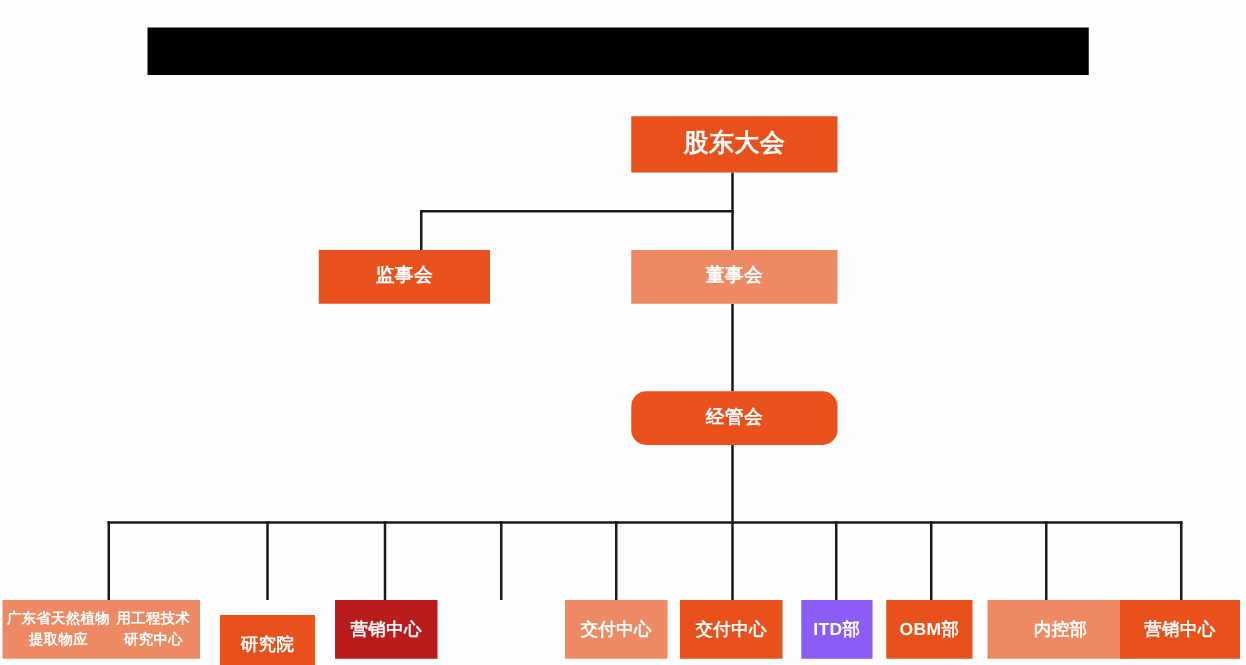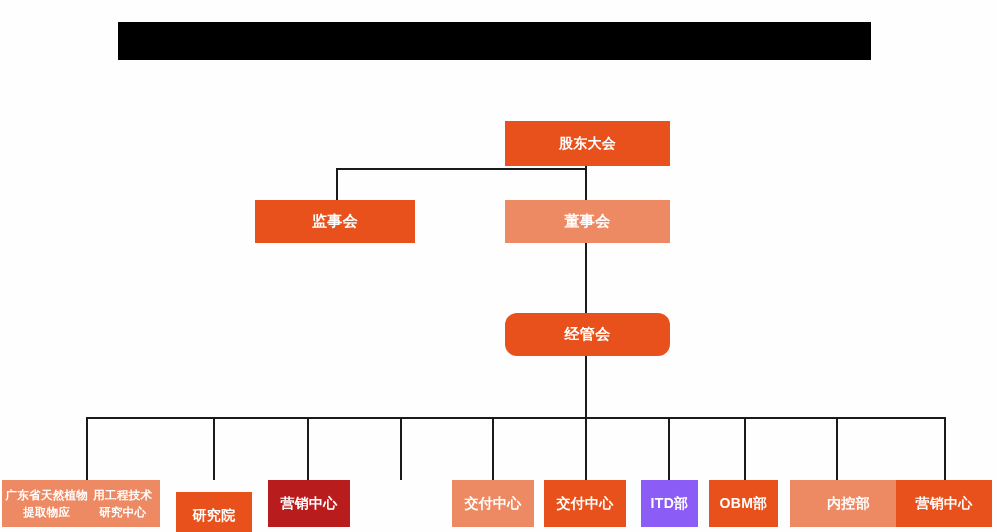--- a/index.html
+++ b/index.html
@@ -28,21 +28,21 @@
     align-items: center;
     justify-content: center;
     text-align: center;
     color: #ffffff;
     font-weight: bold;
     line-height: 1.25;
     letter-spacing: 0.3px;
     padding: 2px 3px;
     user-select: none;
   }
-  .node.lvl-top  { font-size: 14px; margin-top: 28px; }
+  .node.lvl-top  { font-size: 20px; }
   .node.lvl-mid  { font-size: 15px; }
   .node.lvl-leaf { font-size: 14px; }
   .node.small-text { font-size: 11.5px; font-weight: bold; line-height: 1.4; }
   .connector {
     position: absolute;
     background: #1a1a1a;
   }
   .connector.v { width: 2px; }
   .connector.h { height: 2px; }
 </style>
@@ -70,21 +70,21 @@
   <div class="connector v" style="left:307px; top:417px; height:63px;"></div>
   <div class="connector v" style="left:400px; top:417px; height:63px;"></div>
   <div class="connector v" style="left:492px; top:417px; height:63px;"></div>
   <div class="connector v" style="left:668px; top:417px; height:63px;"></div>
   <div class="connector v" style="left:744px; top:417px; height:63px;"></div>
   <div class="connector v" style="left:836px; top:417px; height:63px;"></div>
   <div class="connector v" style="left:944px; top:417px; height:63px;"></div>
 
   <div class="node lvl-top" style="left:505px; top:93px; width:165px; height:45px; background:#E8511B;">股东大会</div>
 
-  <div class="node lvl-mid" style="left:255px; top:200px; width:160px; height:43px; background:#E8511B;">监事会</div>
+  <div class="node lvl-mid" style="left:255px; top:200px; width:137px; height:43px; background:#E8511B;">监事会</div>
 
   <div class="node lvl-mid" style="left:505px; top:200px; width:165px; height:43px; background:#EE8A63;">董事会</div>
 
   <div class="node lvl-mid" style="left:505px; top:313px; width:165px; height:43px; background:#E8511B;border-radius:12px;">经管会</div>
 
   <div class="node lvl-leaf small-text" style="left:2px; top:480px; width:158px; height:47px; background:#EE8A63; ">
     <span>广东省天然植物提取物应</span>
     <span>用工程技术研究中心</span>
   </div>
 

